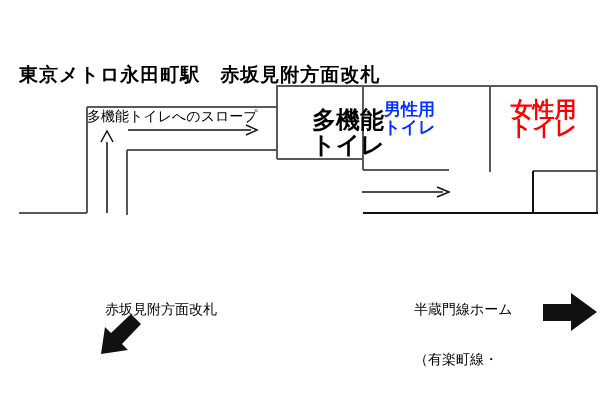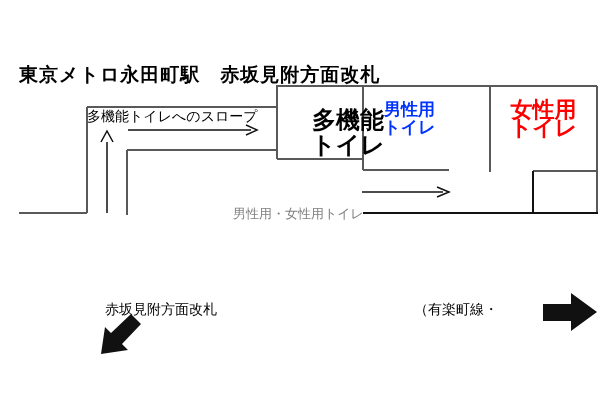--- a/index.html
+++ b/index.html
@@ -78,27 +78,27 @@
     <div>男性用</div>
     <div>トイレ</div>
   </div>
 
   <div class="room room-womens">
     <div>女性用</div>
     <div>トイレ</div>
   </div>
 
   <div class="label slope-mw">
-    <div>男性用・女性用トイレ</div>
   </div>
 
   <div class="label gate">
     <div>赤坂見附方面改札</div>
   </div>
 
   <div class="label platform">
+    <div>半蔵門線ホーム</div>
     <div>（有楽町線・</div>
     
     
     
   </div>
 
 </div>
 
 </body></html>

